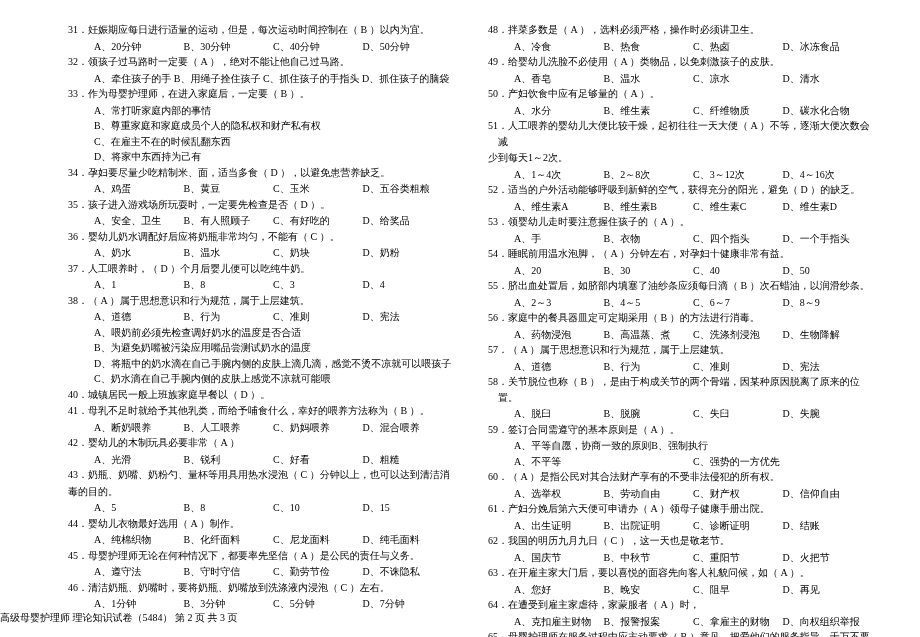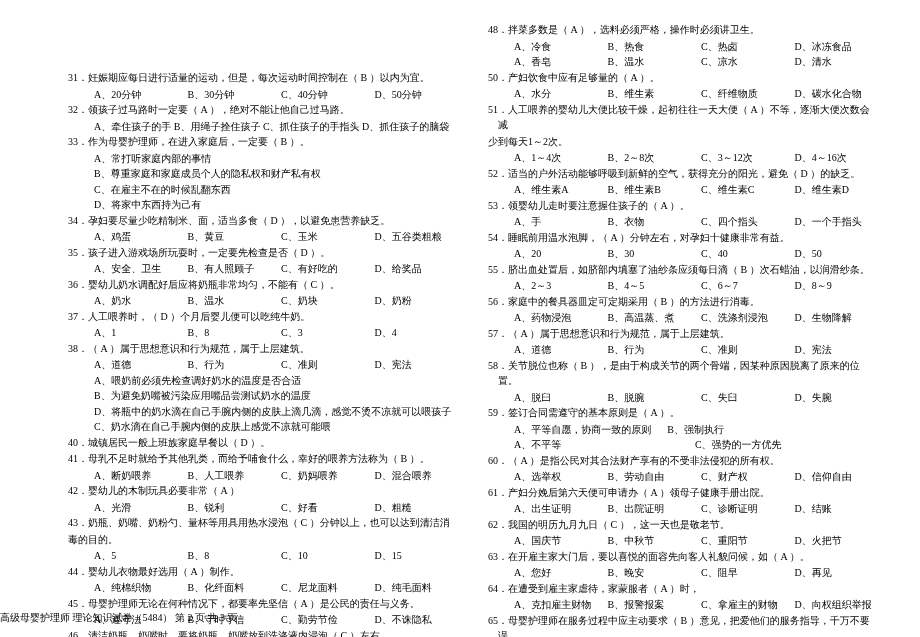--- a/index.html
+++ b/index.html
@@ -15,33 +15,33 @@
   .page {
     display: flex;
     width: 100%;
     height: 100%;
     padding: 22px 40px 20px 60px;
   }
   .col {
     flex: 1;
     padding: 0 8px;
   }
-  .col:first-child { padding-right: 18px; margin-top: 48px; }
+  .col:first-child { padding-right: 18px; }
   .col:last-child { padding-left: 18px; }
   .q {
     margin-bottom: 1px;
     padding-left: 1em;
     text-indent: -1em;
     line-height: 1.55;
   }
   .opts {
     display: flex;
     padding-left: 2.6em;
     line-height: 1.55;
-    gap: 16px;
+    gap: 0;
   }
   .opt {
     flex: 1;
     white-space: nowrap;
   }
   .sub {
     padding-left: 2.6em;
     line-height: 1.55;
     text-indent: 0;
   }
@@ -158,20 +158,21 @@
       </div>
     </div>
   <div class="col" id="col-right">
       <div class="q">48．拌菜多数是（ A ），选料必须严格，操作时必须讲卫生。</div>
       <div class="opts">
         <span class="opt">A、冷食</span>
         <span class="opt">B、热食</span>
         <span class="opt">C、热卤</span>
         <span class="opt">D、冰冻食品</span>
       </div>
+      <div class="q">49．给婴幼儿洗脸不必使用（ A ）类物品，以免刺激孩子的皮肤。</div>
       <div class="opts">
         <span class="opt">A、香皂</span>
         <span class="opt">B、温水</span>
         <span class="opt">C、凉水</span>
         <span class="opt">D、清水</span>
       </div>
       <div class="q">50．产妇饮食中应有足够量的（ A ）。</div>
       <div class="opts">
         <span class="opt">A、水分</span>
         <span class="opt">B、维生素</span>

